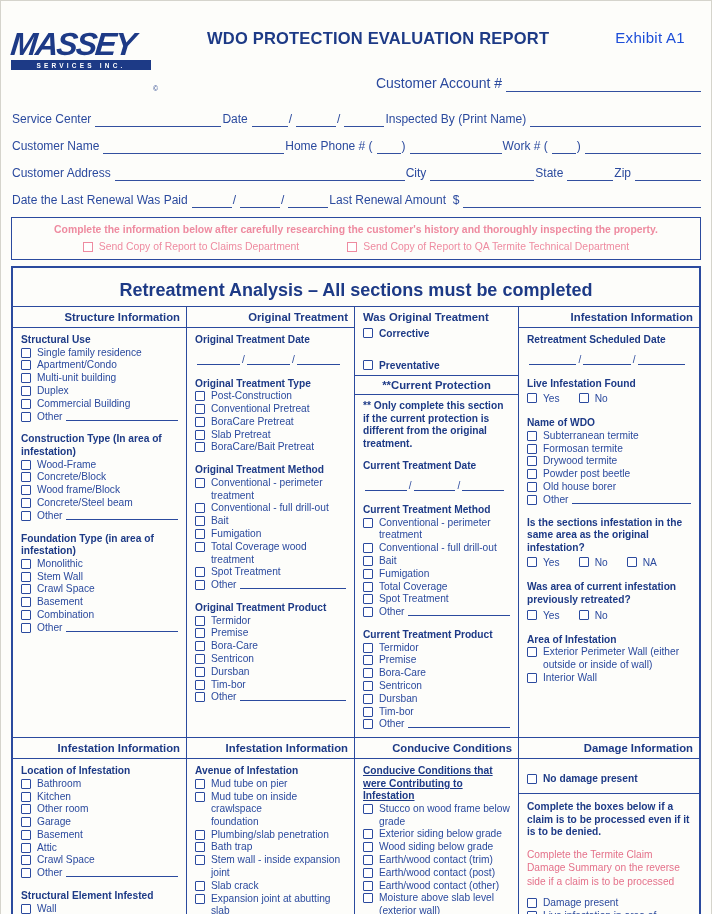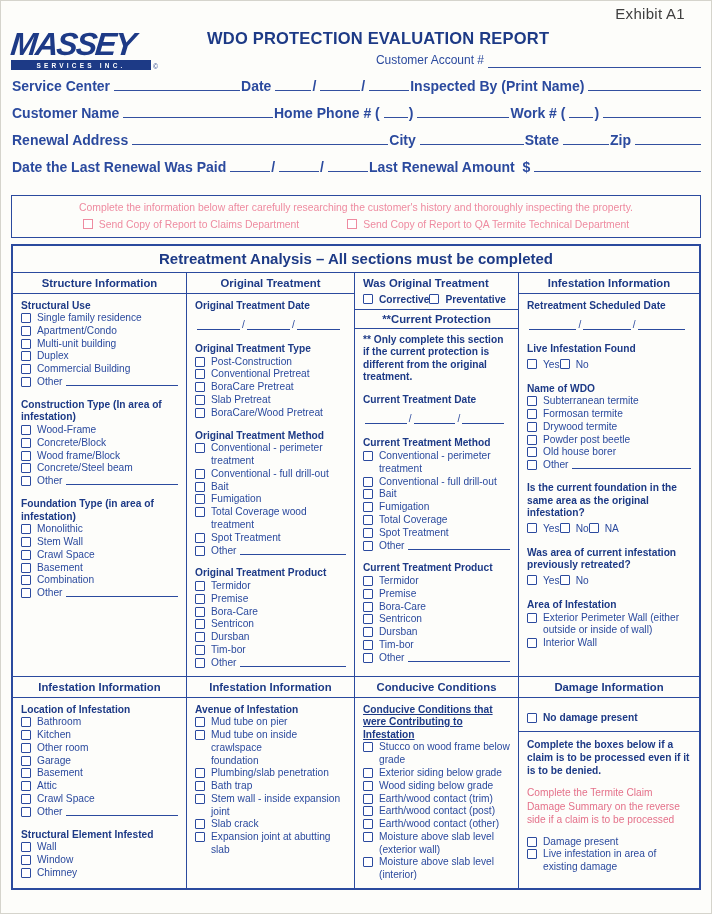--- a/index.html
+++ b/index.html
@@ -1,65 +1,65 @@
 <!DOCTYPE html>
 <html><head>
 <meta charset="utf-8">
 <style>
   *{box-sizing:border-box;margin:0;padding:0;}
   html,body{background:#e7e6e0;}
   body{width:712px;font-family:"Liberation Sans",sans-serif;}
   .page{position:relative;width:712px;min-height:914px;background:#fdfdfa;border:1px solid #d5d4cc;padding:6px 10px 4px;}
-  .exhibit{position:absolute;top:4px;right:26px;font-size:15px;color:#404040;letter-spacing:.3px;}
+  .exhibit{position:absolute;top:28px;right:26px;font-size:15px;color:#1d4ed8;letter-spacing:.3px;}
   
   .masthead{display:flex;margin-top:22px;}
   .logo{width:158px;flex:0 0 auto;position:relative;}
   .logo-word{font-style:italic;font-weight:900;font-size:32px;line-height:30px;color:#1d3a86;letter-spacing:-2px;transform:skewX(-6deg);}
   .logo-bar{background:#1d3a86;color:#fff;width:140px;font-size:6.5px;font-weight:bold;letter-spacing:3.2px;text-align:center;padding:1.5px 2px 1px;margin-top:1px;}
   .logo-reg{position:absolute;left:142px;bottom:0;font-size:7px;color:#1d3a86;}
   .title-wrap{flex:1;padding-left:38px;}
   .title{font-size:16.5px;font-weight:bold;color:#1d3a86;margin-top:0;letter-spacing:.2px;}
-  .acct-row{display:flex;align-items:flex-end;margin-top:5px;margin-left:34%;font-size:12px;color:#2b4a9e;}
+  .acct-row{display:flex;align-items:flex-end;margin-top:27px;margin-left:34%;font-size:14px;color:#2b4a9e;}
   
   .fields{margin-top:8px;}
-  .frow{display:flex;align-items:flex-start;font-size:14px;color:#2b4a9e;height:27px;font-weight:bold;}
+  .frow{display:flex;align-items:flex-end;font-size:12px;color:#2b4a9e;height:27px;}
   .tok-lbl{white-space:pre;padding:0 4px 1px 1px;flex:0 0 auto;}
   .tok-ln{border-bottom:1px solid #33509f;height:13px;flex:0 0 auto;}
   
   .instructions{border:1.5px solid #2b4a9e;margin-top:9px;padding:5px 10px 7px;text-align:center;}
-  .instr-text{color:#ee8ba0;font-size:10.4px;line-height:13px;}
+  .instr-text{color:#ee8ba0;font-size:10.4px;line-height:13px;font-weight:bold;}
   .instr-checks{display:flex;justify-content:center;gap:48px;margin-top:5px;color:#ee8ba0;font-size:10.4px;}
   .instr-check{display:flex;align-items:center;}
   .pcbx{width:10px;height:10px;border:1.2px solid #ee8ba0;background:#fff;display:inline-block;margin-right:6px;flex:0 0 auto;}
   
   .rtable{border:2px solid #2b4a9e;margin-top:6px;background:#fdfdfa;}
-  .banner{text-align:center;font-weight:bold;color:#1d3a86;font-size:15px;padding:4px 0 5px;border-bottom:1.5px solid #2b4a9e;}
+  .banner{text-align:center;font-weight:bold;color:#1d3a86;font-size:18px;padding:12px 0 5px;border-bottom:1.5px solid #2b4a9e;}
   .srow{display:grid;grid-template-columns:174px 168px 164px 1fr;}
   .srow + .srow{border-top:1.5px solid #2b4a9e;}
   .sec-col{border-right:1.5px solid #2b4a9e;display:flex;flex-direction:column;min-width:0;}
   .sec-col:last-child{border-right:none;}
-  .sec-head{text-align:center;font-weight:bold;color:#1d3a86;font-size:11.3px;padding:4px 6px;border-bottom:1.5px solid #2b4a9e;}
+  .sec-head{text-align:right;font-weight:bold;color:#1d3a86;font-size:11.3px;padding:4px 6px;border-bottom:1.5px solid #2b4a9e;}
   .sec-head.left{text-align:left;padding:4px 2px 0 8px;border-bottom:none;}
   .sec-body{flex:1;padding:5px 6px 6px 8px;font-size:10.2px;color:#2b4a9e;}
   .sec-body.tight{padding-top:2px;}
   
   .blk-h{font-weight:bold;color:#1d3a86;line-height:12.6px;margin-top:1px;}
   .blk-hu{text-decoration:underline;}
   .blk-check{display:flex;align-items:flex-start;line-height:12.8px;}
   .cbx{flex:0 0 auto;width:10px;height:10px;border:1.3px solid #2b4a9e;border-radius:1px;background:#fff;margin:1px 6px 0 0;}
   .clabel{min-width:0;}
   .blk-check.bold .clabel, .blk-checkrow .item.bold .clabel{font-weight:bold;color:#1d3a86;}
   .fill{flex:1 1 14px;border-bottom:1px solid #2b4a9e;height:10px;margin:0 2px 0 4px;}
   .blk-indent{padding-left:16px;line-height:12.6px;}
   .blk-gap{height:9px;}
   .blk-divider{border-top:1.3px solid #2b4a9e;margin:7px -6px 7px -8px;}
   .blk-date{display:flex;align-items:flex-end;height:15px;margin:3px 8px 3px 2px;font-size:10.2px;}
   .dseg{flex:1;border-bottom:1px solid #2b4a9e;height:11px;}
   .dsl{padding:0 2px;flex:0 0 auto;}
-  .blk-checkrow{display:flex;line-height:13px;margin:2px 0;flex-wrap:wrap;}
+  .blk-checkrow{display:flex;gap:19px;line-height:13px;margin:2px 0;flex-wrap:wrap;}
   .blk-checkrow .item{display:flex;align-items:flex-start;}
   .blk-subband{border-top:1.5px solid #2b4a9e;border-bottom:1.5px solid #2b4a9e;text-align:center;font-weight:bold;color:#1d3a86;font-size:11.3px;padding:3px 0;margin:3px -6px 5px -8px;}
   .blk-pink{color:#e4718a;line-height:13.5px;}
 </style>
 </head>
 <body>
 
 <div class="page">
   <div class="exhibit">Exhibit A1</div>
 
@@ -97,21 +97,21 @@
         <span class="tok-lbl">Home Phone # (</span>
         <span class="tok-ln" style="width: 24px;"></span>
         <span class="tok-lbl">)</span>
         <span class="tok-ln" style="width: 92px;"></span>
         <span class="tok-lbl">Work # (</span>
         <span class="tok-ln" style="width: 24px;"></span>
         <span class="tok-lbl">)</span>
         <span class="tok-ln" style="flex: 1 1 24px;"></span>
       </div>
     <div class="frow">
-        <span class="tok-lbl">Renewal Address</span>
+        <span class="tok-lbl">Customer Address</span>
         <span class="tok-ln" style="flex: 1 1 24px;"></span>
         <span class="tok-lbl">City</span>
         <span class="tok-ln" style="width: 104px;"></span>
         <span class="tok-lbl">State</span>
         <span class="tok-ln" style="width: 46px;"></span>
         <span class="tok-lbl">Zip</span>
         <span class="tok-ln" style="width: 66px;"></span>
       </div>
     <div class="frow">
         <span class="tok-lbl">Date the Last Renewal Was Paid</span>
@@ -248,21 +248,21 @@
             <div class="blk-check">
               <span class="cbx"></span>
               <span class="clabel">BoraCare Pretreat</span>
             </div>
             <div class="blk-check">
               <span class="cbx"></span>
               <span class="clabel">Slab Pretreat</span>
             </div>
             <div class="blk-check">
               <span class="cbx"></span>
-              <span class="clabel">BoraCare/Wood Pretreat</span>
+              <span class="clabel">BoraCare/Bait Pretreat</span>
             </div>
             <div class="blk-gap"></div>
             <div class="blk-h">Original Treatment Method</div>
             <div class="blk-check">
               <span class="cbx"></span>
               <span class="clabel">Conventional - perimeter treatment</span>
             </div>
             <div class="blk-check">
               <span class="cbx"></span>
               <span class="clabel">Conventional - full drill-out</span>
@@ -453,21 +453,21 @@
             <div class="blk-check">
               <span class="cbx"></span>
               <span class="clabel">Old house borer</span>
             </div>
             <div class="blk-check">
               <span class="cbx"></span>
               <span class="clabel">Other</span>
               <span class="fill"></span>
             </div>
             <div class="blk-gap"></div>
-            <div class="blk-h">Is the current foundation in the same area as the original infestation?</div>
+            <div class="blk-h">Is the sections infestation in the same area as the original infestation?</div>
             <div class="blk-checkrow">
               <span class="item">
                 <span class="cbx"></span>
                 <span class="clabel">Yes</span>
               </span>
               <span class="item">
                 <span class="cbx"></span>
                 <span class="clabel">No</span>
               </span>
               <span class="item">

